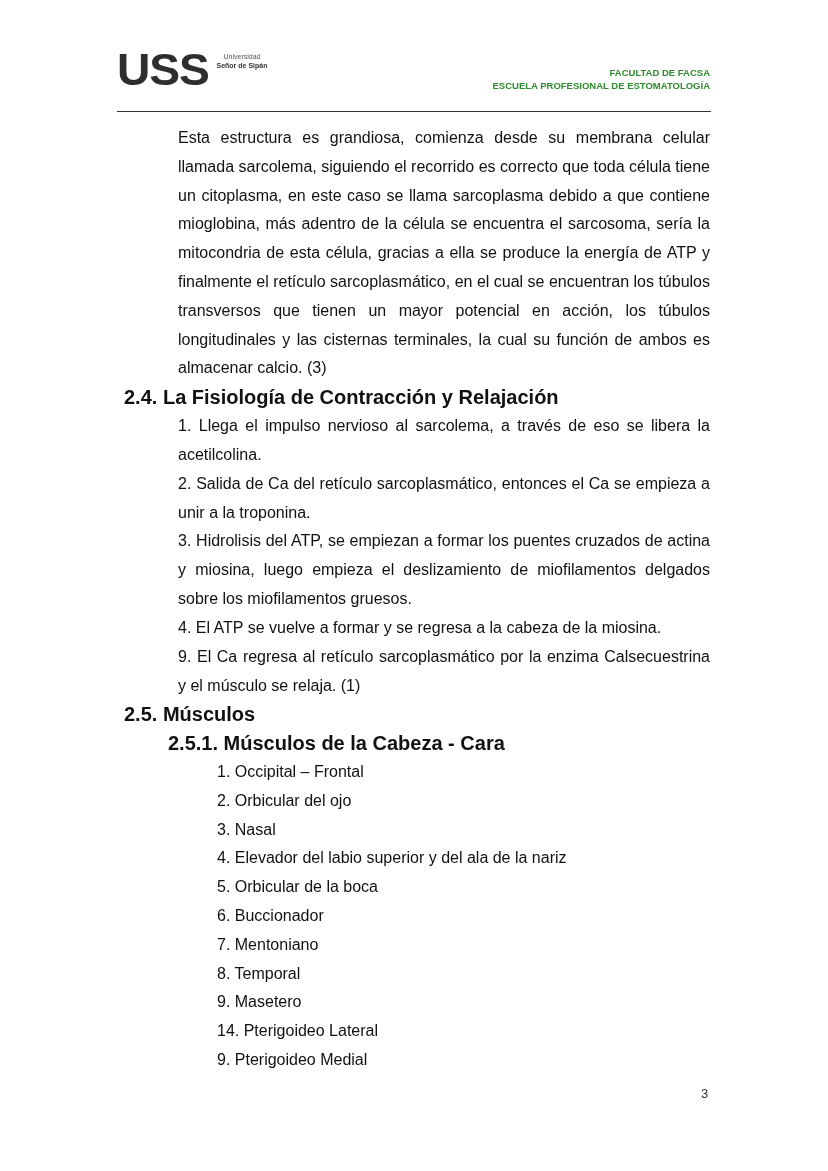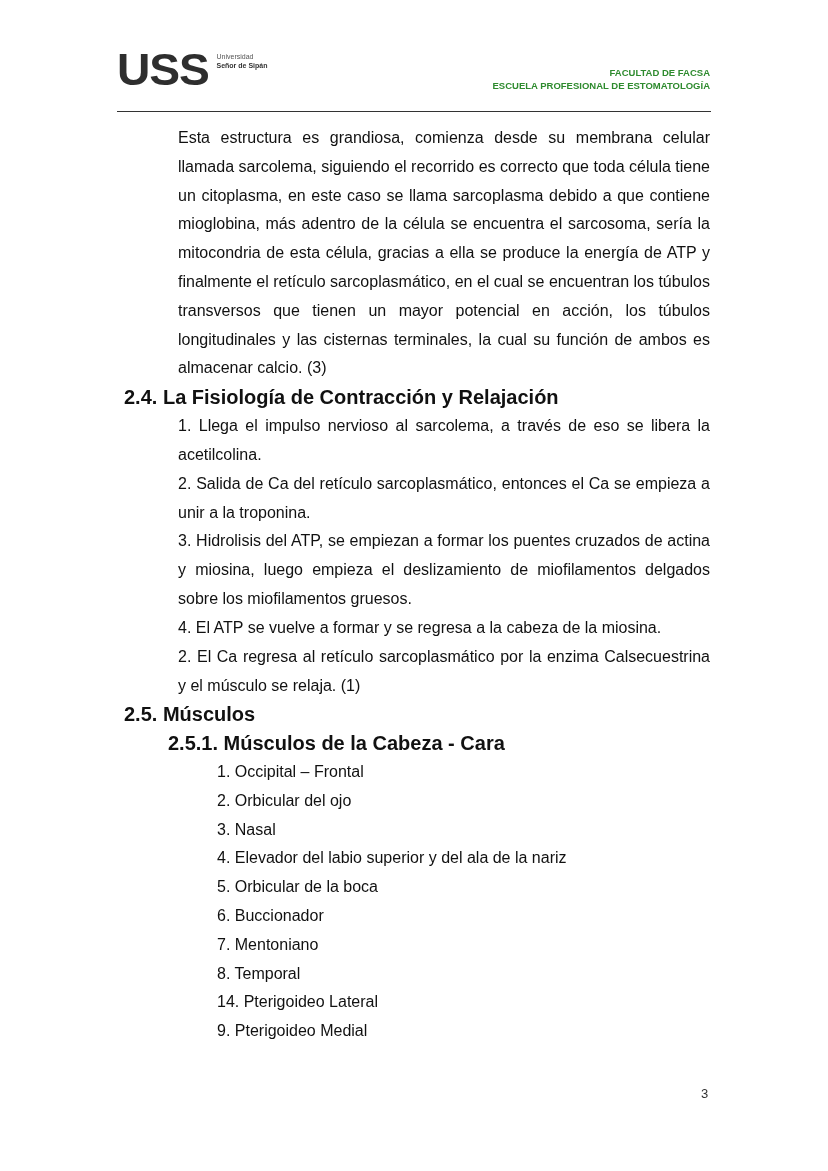--- a/index.html
+++ b/index.html
@@ -1,17 +1,17 @@
 <!DOCTYPE html>
 <html><head>
 <meta charset="utf-8">
 <style>
   html, body { margin:0; padding:0; background:#ffffff; }
   body { width:828px; height:1171px; position:relative; overflow:hidden; font-family:"Liberation Sans", sans-serif; color:#111; }
-  .logo { position:absolute; left:117px; top:52px; display:flex; align-items:flex-start; }
+  .logo { position:absolute; left:117px; top:52px; display:flex; align-items:flex-start;text-align:center; }
   .logo-mark { font-family:"Liberation Sans", sans-serif; font-weight:900; font-size:44px; letter-spacing:-1px; color:#2e2e2e; line-height:36px; height:36px; transform:scaleX(1.05); transform-origin:left; }
   .logo-text { margin-left:12px; font-size:7px; line-height:9px; color:#555; }
   .logo-text .b { font-weight:bold; color:#333; }
   .faculty { position:absolute; right:118px; top:66px; text-align:right; color:#2e8b2e; font-weight:bold; font-size:9.5px; line-height:13px; }
   .rule { position:absolute; left:117px; top:111px; width:594px; height:1px; background:#333; }
   .para { position:absolute; left:178px; width:532px; font-size:16px; line-height:28.8px; text-align:justify; text-align-last:left; }
   .h2 { position:absolute; left:124px; font-size:20px; font-weight:bold; line-height:28.8px; }
   .h3 { position:absolute; left:168px; font-size:20px; font-weight:bold; line-height:28.8px; }
   .list { position:absolute; left:217px; font-size:16px; line-height:28.8px; }
   .pagenum { position:absolute; left:701px; top:1086px; font-size:13px; color:#333; }
@@ -35,31 +35,32 @@
 <div class="rule"></div>
 
 <div class="para" style="top:124px;">Esta estructura es grandiosa, comienza desde su membrana celular llamada sarcolema, siguiendo el recorrido es correcto que toda célula tiene un citoplasma, en este caso se llama sarcoplasma debido a que contiene mioglobina, más adentro de la célula se encuentra el sarcosoma, sería la mitocondria de esta célula, gracias a ella se produce la energía de ATP y finalmente el retículo sarcoplasmático, en el cual se encuentran los túbulos transversos que tienen un mayor potencial en acción, los túbulos longitudinales y las cisternas terminales, la cual su función de ambos es almacenar calcio. (3)</div>
 
 <div class="h2" style="top:383px;">2.4. La Fisiología de Contracción y Relajación</div>
 
 <div class="para" style="top:412px;">1. Llega el impulso nervioso al sarcolema, a través de eso se libera la acetilcolina.</div>
 <div class="para" style="top:470px;">2. Salida de Ca del retículo sarcoplasmático, entonces el Ca se empieza a unir a la troponina.</div>
 <div class="para" style="top:527px;">3. Hidrolisis del ATP, se empiezan a formar los puentes cruzados de actina y miosina, luego empieza el deslizamiento de miofilamentos delgados sobre los miofilamentos gruesos.</div>
 <div class="para" style="top:614px;">4. El ATP se vuelve a formar y se regresa a la cabeza de la miosina.</div>
-<div class="para" style="top:643px;">2. El Ca regresa al retículo sarcoplasmático por la enzima Calsecuestrina y el músculo se relaja. (1)</div>
+<div class="para" style="top:643px;">9. El Ca regresa al retículo sarcoplasmático por la enzima Calsecuestrina y el músculo se relaja. (1)</div>
 
 <div class="h2" style="top:700px;">2.5. Músculos</div>
 <div class="h3" style="top:729px;">2.5.1. Músculos de la Cabeza - Cara</div>
 
 <div class="list" style="top:758px;">
   <div>1. Occipital – Frontal</div>
   <div>2. Orbicular del ojo</div>
   <div>3. Nasal</div>
   <div>4. Elevador del labio superior y del ala de la nariz</div>
   <div>5. Orbicular de la boca</div>
   <div>6. Buccionador</div>
   <div>7. Mentoniano</div>
   <div>8. Temporal</div>
+  <div>9. Masetero</div>
   <div>14. Pterigoideo Lateral</div>
   <div>9. Pterigoideo Medial</div>
 </div>
 
 <div class="pagenum">3</div>
 
 </body></html>

